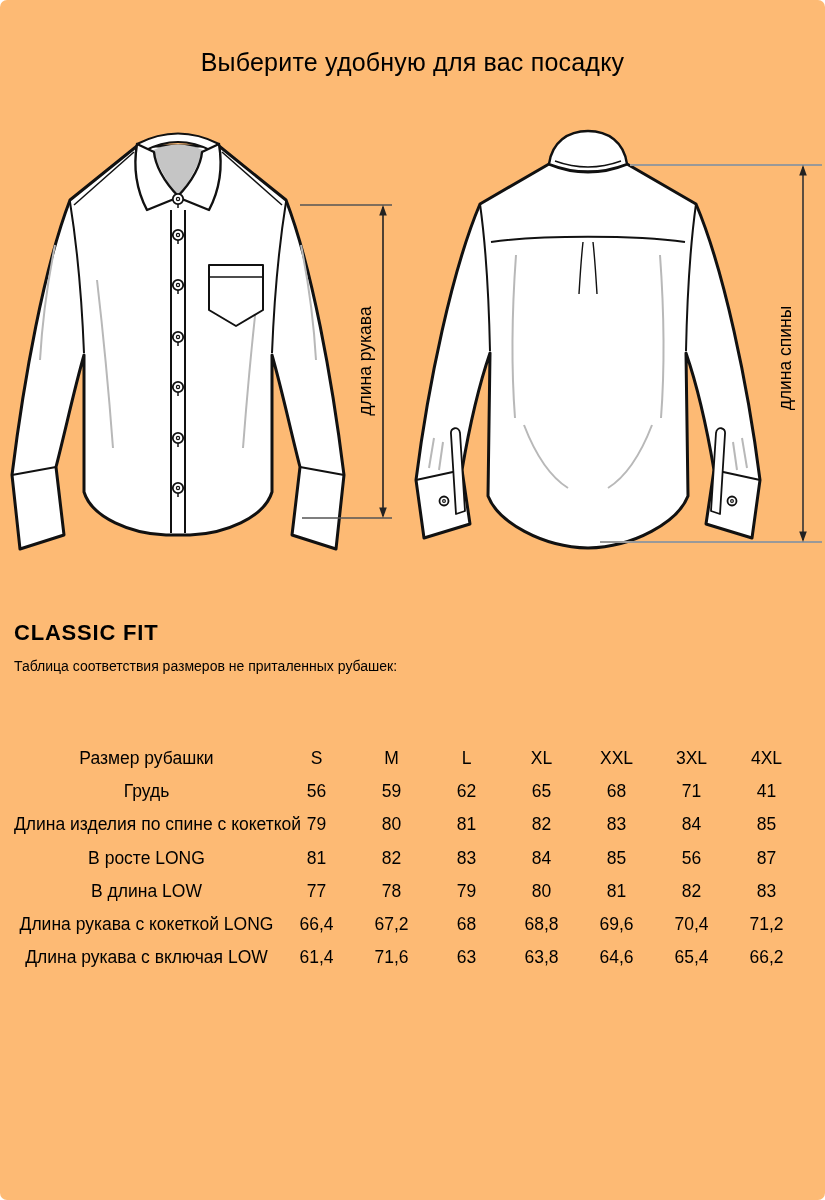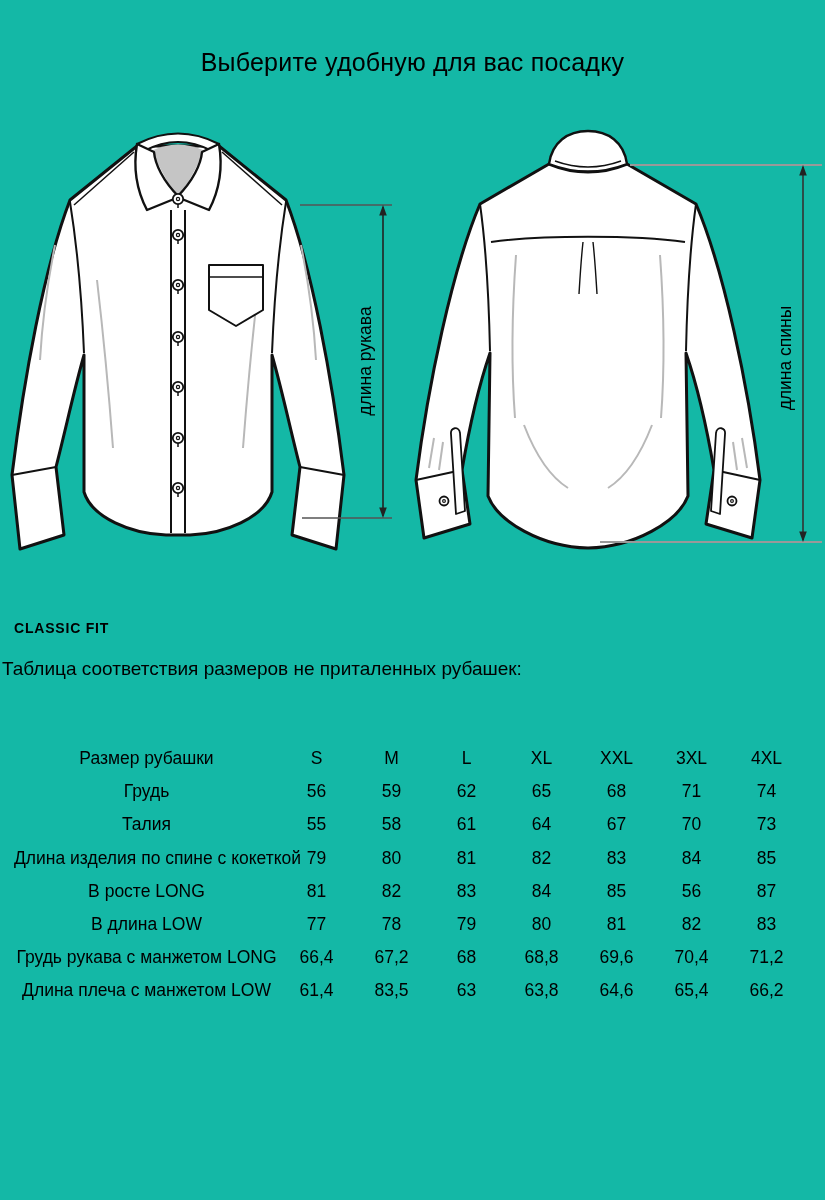--- a/index.html
+++ b/index.html
@@ -1,30 +1,30 @@
 <!DOCTYPE html>
 <html><head>
 <meta charset="utf-8">
 <style>
   html,body { margin:0; padding:0; background:#fff; }
   .page {
-    position:relative; width:825px; height:1200px; background:#14b8a6;
-    font-family:"Liberation Sans", sans-serif; color:#000; overflow:hidden;
+    position:relative; width:825px; height:1200px; background:#fdba74;
+    font-family:"Liberation Sans", sans-serif; color:#000; overflow:hidden;border-radius:7px;
   }
   .title {
     position:absolute; top:48px; left:0; width:100%;
     text-align:center; font-size:25px; font-weight:400; letter-spacing:0.2px;
   }
   svg.figure { position:absolute; top:120px; left:0; }
   .fit-heading {
     position:absolute; top:620px; left:14px;
-    font-size:14px; font-weight:800; letter-spacing:0.8px;
+    font-size:22px; font-weight:800; letter-spacing:0.8px;
   }
   .fit-subtitle {
-    position:absolute; top:658px; left:2px; font-size:19px; font-weight:400;
+    position:absolute; top:658px; left:14px; font-size:14px; font-weight:400;
   }
   table.sizes {
     position:absolute; top:742px; left:14px;
     border-collapse:collapse; table-layout:fixed; width:790px;
   }
   table.sizes td {
     height:33.2px; padding:0; font-size:17.5px; color:#000;
     vertical-align:middle; white-space:nowrap;
   }
   td.lbl { text-align:center; }
@@ -187,31 +187,21 @@
         <td class="val">4XL</td>
       </tr>
       <tr>
         <td class="lbl">Грудь</td>
         <td class="val">56</td>
         <td class="val">59</td>
         <td class="val">62</td>
         <td class="val">65</td>
         <td class="val">68</td>
         <td class="val">71</td>
-        <td class="val">74</td>
-      </tr>
-      <tr>
-        <td class="lbl">Талия</td>
-        <td class="val">55</td>
-        <td class="val">58</td>
-        <td class="val">61</td>
-        <td class="val">64</td>
-        <td class="val">67</td>
-        <td class="val">70</td>
-        <td class="val">73</td>
+        <td class="val">41</td>
       </tr>
       <tr>
         <td class="lbl">Длина изделия по спине с кокеткой</td>
         <td class="val">79</td>
         <td class="val">80</td>
         <td class="val">81</td>
         <td class="val">82</td>
         <td class="val">83</td>
         <td class="val">84</td>
         <td class="val">85</td>
@@ -230,33 +220,33 @@
         <td class="lbl">В длина LOW</td>
         <td class="val">77</td>
         <td class="val">78</td>
         <td class="val">79</td>
         <td class="val">80</td>
         <td class="val">81</td>
         <td class="val">82</td>
         <td class="val">83</td>
       </tr>
       <tr>
-        <td class="lbl">Грудь рукава с манжетом LONG</td>
+        <td class="lbl">Длина рукава с кокеткой LONG</td>
         <td class="val">66,4</td>
         <td class="val">67,2</td>
         <td class="val">68</td>
         <td class="val">68,8</td>
         <td class="val">69,6</td>
         <td class="val">70,4</td>
         <td class="val">71,2</td>
       </tr>
       <tr>
-        <td class="lbl">Длина плеча с манжетом LOW</td>
+        <td class="lbl">Длина рукава с включая LOW</td>
         <td class="val">61,4</td>
-        <td class="val">83,5</td>
+        <td class="val">71,6</td>
         <td class="val">63</td>
         <td class="val">63,8</td>
         <td class="val">64,6</td>
         <td class="val">65,4</td>
         <td class="val">66,2</td>
       </tr>
     </tbody>
   </table>
 
 </div>

